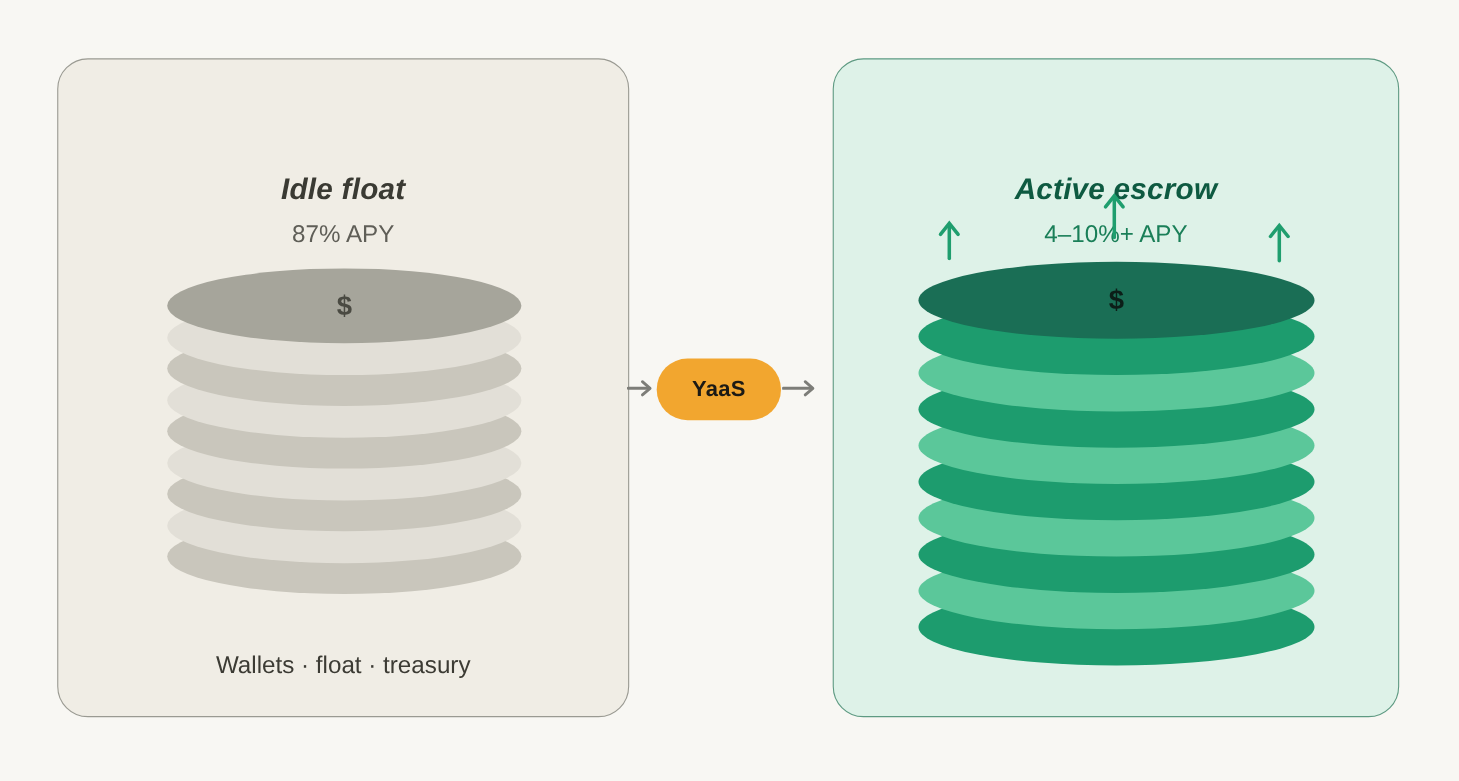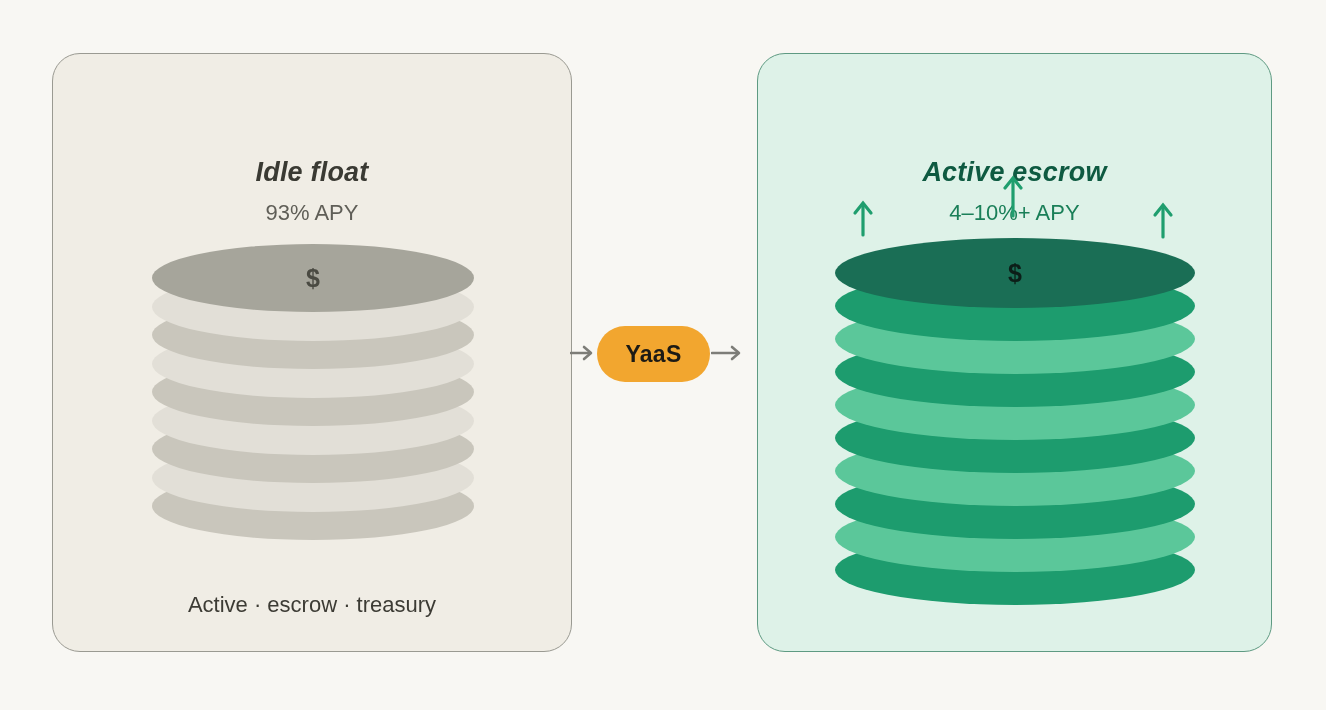--- a/index.html
+++ b/index.html
@@ -115,48 +115,48 @@
     left: 597px;
     top: 326px;
     width: 113px;
     height: 56px;
     border-radius: 28px;
     background: var(--pill-bg);
     color: var(--pill-text);
     display: flex;
     align-items: center;
     justify-content: center;
-    font-size: 23px;
+    font-size: 20px;
     font-weight: 700;
     letter-spacing: 0.3px;
   }
 </style>
 </head>
 <body>
 
 <div class="stage">
 
   <div class="panel panel-idle">
     <div class="panel-header">
       <div class="panel-title">Idle float</div>
-      <div class="panel-subtitle">93% APY</div>
+      <div class="panel-subtitle">87% APY</div>
     </div>
     <div class="coin-stack stack-idle">
       <div class="coin-symbol">$</div>
     <div class="coin" style="width: 322px; height: 68px; top: 0px; z-index: 9; background: rgb(166, 165, 155);"></div>
         <div class="coin" style="width: 322px; height: 68px; top: 28.5px; z-index: 8; background: rgb(226, 223, 215);"></div>
         <div class="coin" style="width: 322px; height: 68px; top: 57px; z-index: 7; background: rgb(201, 198, 188);"></div>
         <div class="coin" style="width: 322px; height: 68px; top: 85.5px; z-index: 6; background: rgb(226, 223, 215);"></div>
         <div class="coin" style="width: 322px; height: 68px; top: 114px; z-index: 5; background: rgb(201, 198, 188);"></div>
         <div class="coin" style="width: 322px; height: 68px; top: 142.5px; z-index: 4; background: rgb(226, 223, 215);"></div>
         <div class="coin" style="width: 322px; height: 68px; top: 171px; z-index: 3; background: rgb(201, 198, 188);"></div>
         <div class="coin" style="width: 322px; height: 68px; top: 199.5px; z-index: 2; background: rgb(226, 223, 215);"></div>
         <div class="coin" style="width: 322px; height: 68px; top: 228px; z-index: 1; background: rgb(201, 198, 188);"></div>
       </div>
-    <div class="panel-footer">Active · escrow · treasury</div>
+    <div class="panel-footer">Wallets · float · treasury</div>
   </div>
 
   <div class="connector-arrow connector-arrow-left">
     <svg width="30" height="18" viewBox="0 0 30 18">
       <path d="M1 9 H20"></path>
       <path d="M14 3 L21 9 L14 15"></path>
     </svg>
   </div>
   <div class="pill">
     <span>YaaS</span>

